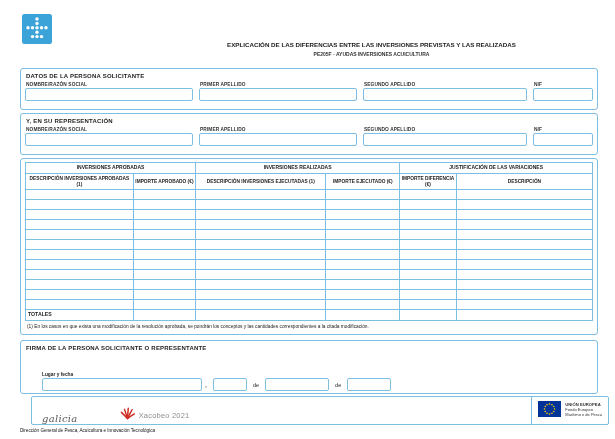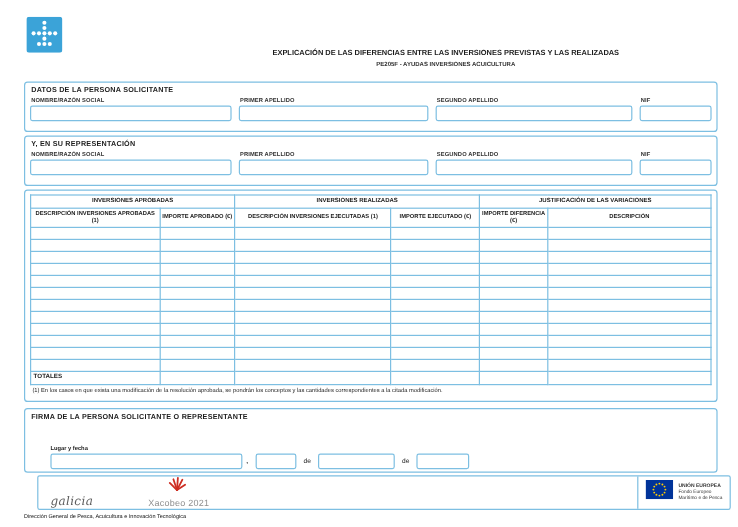--- a/index.html
+++ b/index.html
@@ -39,21 +39,21 @@
   
   .lugar-label { font-size:4.8px; font-weight:bold; margin:21px 0 1px 17px; }
   .sig-row { display:flex; align-items:center; margin-left:17px; }
   .sig-input { height:13px; border:1px solid #7dbfe2; border-radius:2px; background:#fff; outline:none; font-size:6px; }
   .w-lugar { width:160px; } .w-dia { width:34px; } .w-mes { width:64px; } .w-ano { width:44px; }
   .sig-sep { font-size:5.5px; color:#222; margin:0 6px; }
   .sig-comma { font-size:7px; color:#222; margin:0 6px 0 3px; }
   
   .footer-strip { position:absolute; left:20px; top:396px; width:578px; height:29px; border:1px solid #7dbfe2; border-radius:2px; display:flex; align-items:flex-end; background:#fff;margin-left:11px; }
   .galicia-mark { margin-left:10px; font-family:"DejaVu Serif", serif; font-style:italic; font-size:10px; color:#5c5c5c; letter-spacing:0.3px; }
-  .xacobeo { display:flex; align-items:center; margin-left:42px;flex-direction:column; }
+  .xacobeo { display:flex; align-items:center; margin-left:42px; }
   .xacobeo-label { font-size:7.5px; color:#8f8f8f; margin-left:4px; letter-spacing:0.2px; }
   .eu-box { margin-left:auto; height:100%; border-left:1px solid #7dbfe2; display:flex; align-items:center; padding:0 6px; gap:4px; }
   .eu-text { line-height:1.15; }
   .eu-l1 { font-size:4.2px; font-weight:bold; color:#333; }
   .eu-l2, .eu-l3 { font-size:4px; color:#333; }
   .dept-line { position:absolute; left:20px; top:428px; font-size:4.6px; color:#111; }
 </style>
 </head>
 <body>
 

